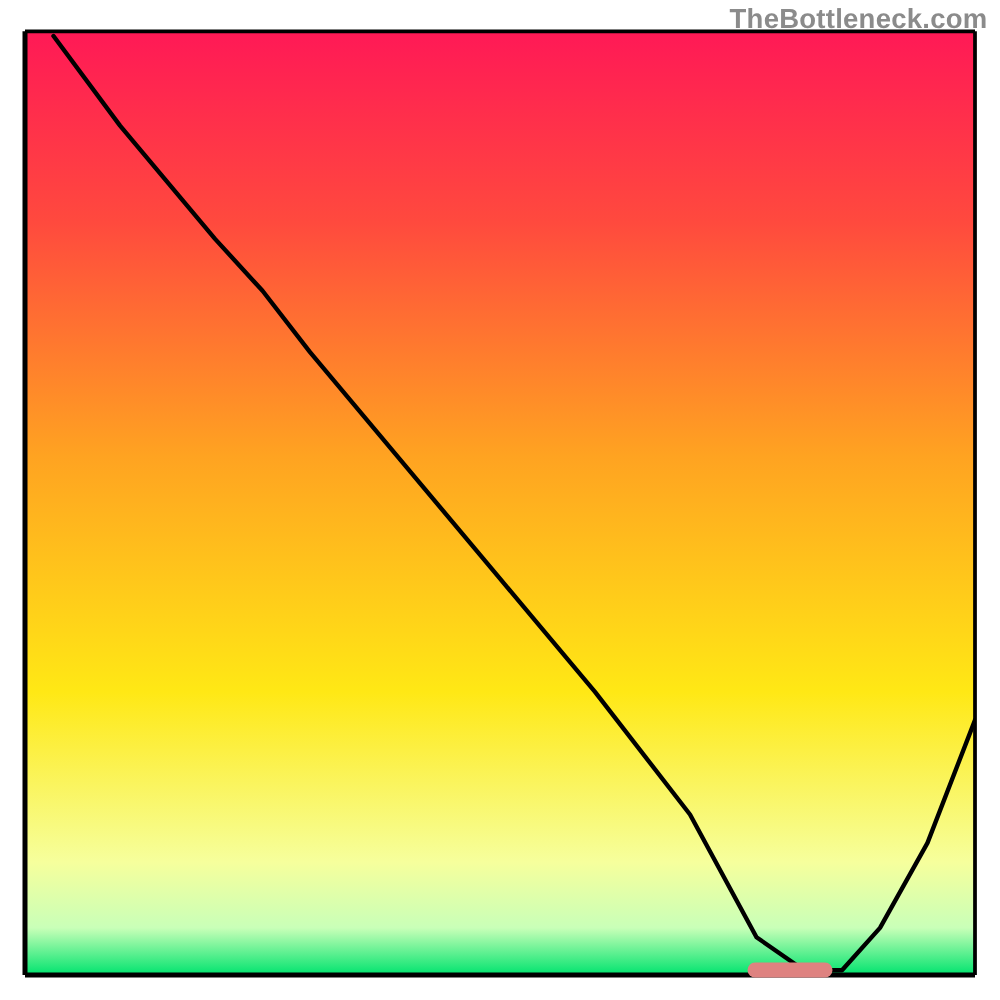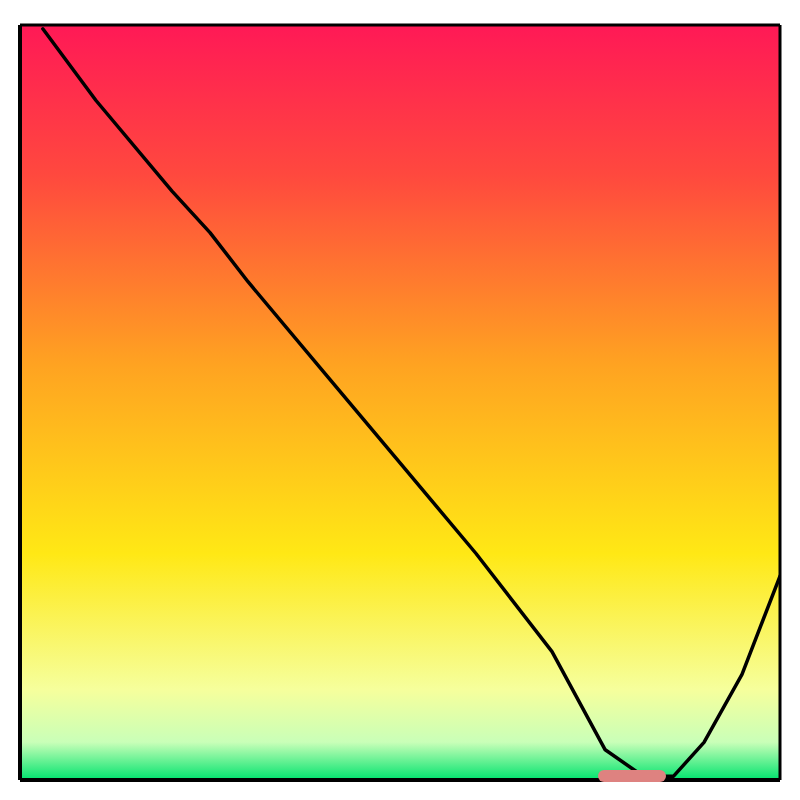--- a/index.html
+++ b/index.html
@@ -66,13 +66,14 @@
       <line x1="20" y1="25" x2="780" y2="25" stroke="#000" stroke-width="3"></line>
     </g>
 
     <g clip-path="url(#plot-clip)">
       <path id="curve-path" d="M42.8 28.8 L96.0 100.5 L172.0 191.1 L210.0 232.6 L248.0 281.7 L324.0 372.3 L400.0 462.9 L476.0 553.5 L552.0 651.6 L605.2 749.8 L643.2 776.2 L673.6 776.2 L704.0 742.3 L742.0 674.3 L780.0 576.1" fill="none" stroke="#000" stroke-width="3.5" stroke-linejoin="round" stroke-linecap="round"></path>
     </g>
   </svg>
 
   <div id="lowest-bar" class="lowest-bar" style="left: 597.6px; width: 68.4px; top: 770px;"></div>
 
+  <div class="watermark">TheBottleneck.com</div>
 </div>
 
 </body></html>

